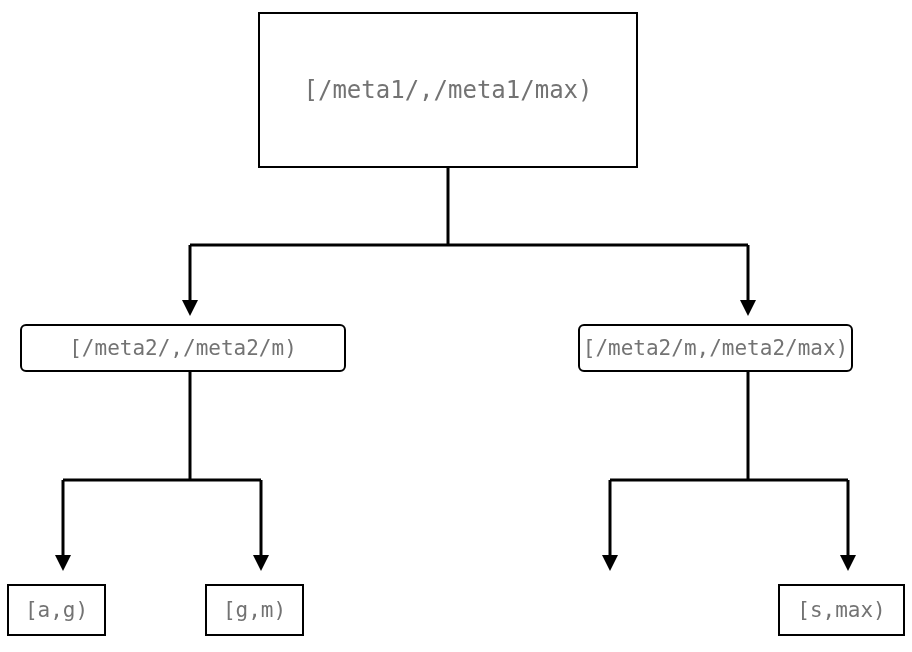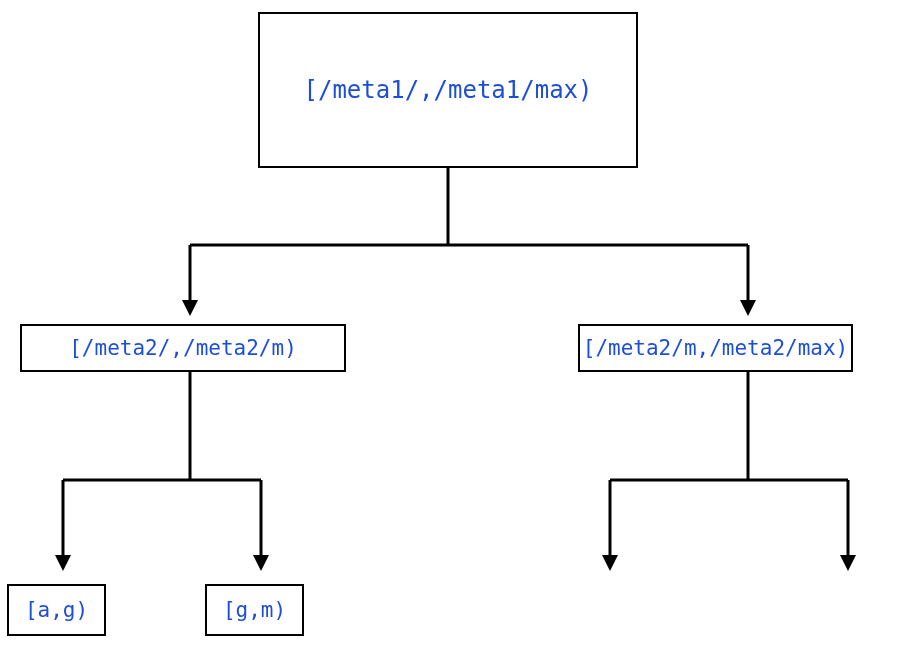--- a/index.html
+++ b/index.html
@@ -28,39 +28,40 @@
   }
   .node {
     position: absolute;
     box-sizing: border-box;
     border: 2px solid #000000;
     background: #ffffff;
     display: flex;
     align-items: center;
     justify-content: center;
     text-align: center;
-    color: #1d4ed8;
+    color: #737373;
     white-space: pre;
   }
   .node-label {
     display: block;
     line-height: 1;
     letter-spacing: 0px;
   }
   .node-root {
     left: 258px;
     top: 12px;
     width: 380px;
     height: 156px;
   }
   .node-root .node-label { font-size: 24px; }
 
   .node-mid {
     height: 48px;
     top: 324px;
+    border-radius: 6px;
   }
   .node-mid .node-label { font-size: 21px; }
 
   .node-mid-left {
     left: 20px;
     width: 326px;
   }
   .node-mid-right {
     left: 578px;
     width: 275px;
@@ -131,14 +132,17 @@
 
   <div class="node node-leaf node-leaf-ag">
     <span class="node-label">[a,g)</span>
   </div>
 
   <div class="node node-leaf node-leaf-gm">
     <span class="node-label">[g,m)</span>
   </div>
 
 
+  <div class="node node-leaf node-leaf-smax">
+    <span class="node-label">[s,max)</span>
+  </div>
 
 </div>
 
 </body></html>

